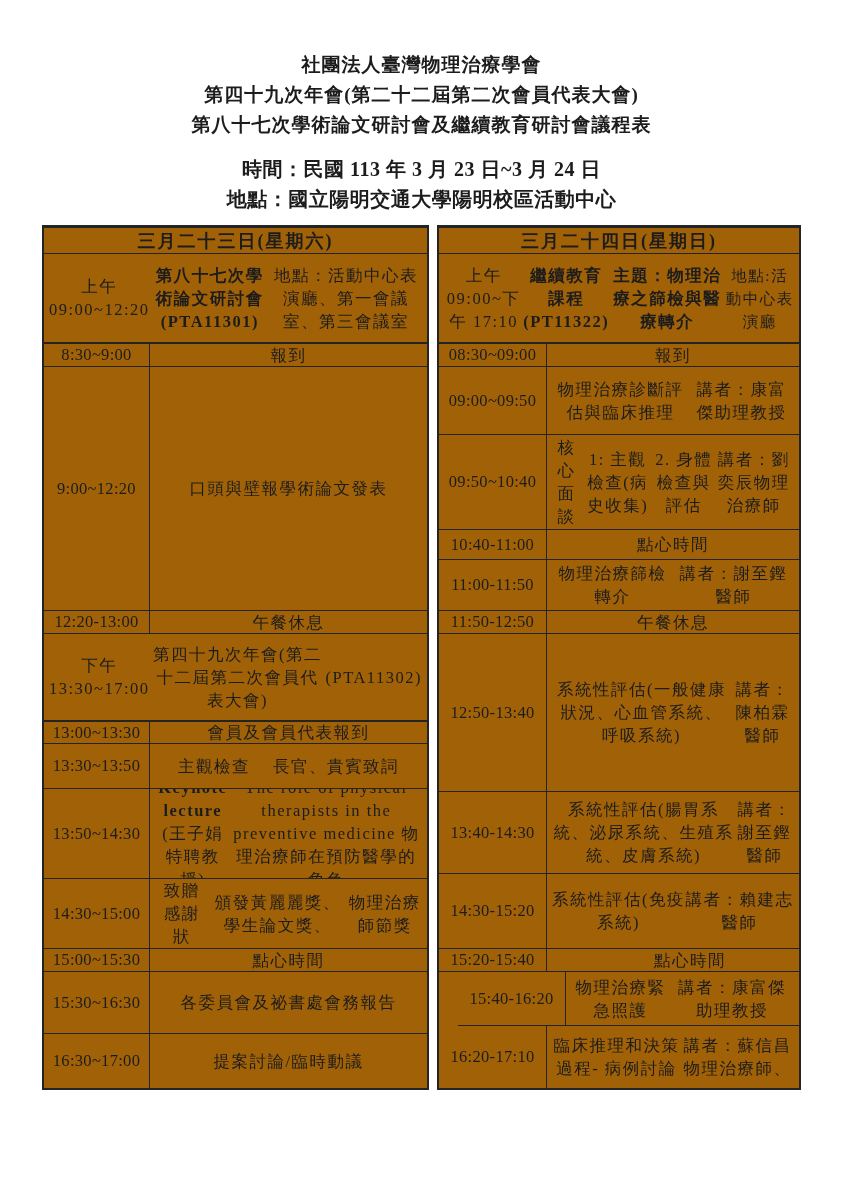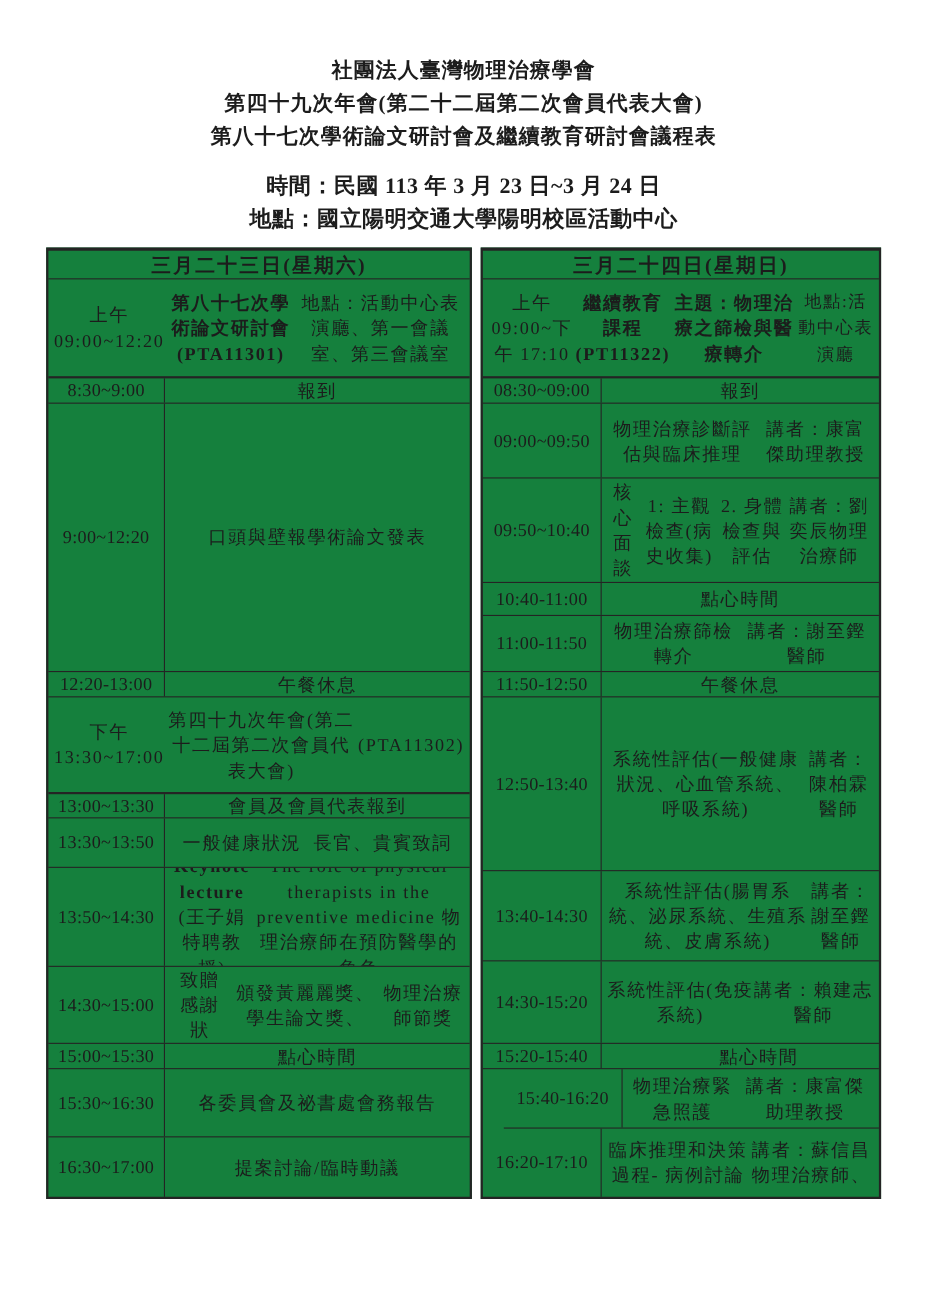--- a/index.html
+++ b/index.html
@@ -31,21 +31,21 @@
     position:absolute;
     left:42px;top:225px;
     display:flex;
     gap:8px;
     align-items:flex-start;
   }
   .day-table{
     box-sizing:border-box;
     border:2px solid #242424;
     border-top-width:3px;
-    background:#15803d;
+    background:#a16207;
   }
   .day-table[data-table="day1"]{width:387px;}
   .day-table[data-table="day2"]{width:364px;}
   .t-header{
     box-sizing:border-box;
     height:26px;
     display:flex;align-items:center;justify-content:center;
     font-weight:bold;
     font-size:18px;
     letter-spacing:2px;
@@ -135,21 +135,21 @@
         </div>
         <div class="row" style="height: 22px;">
           <div class="time-cell">13:00~13:30</div>
           <div class="content-cell">
             <div class="line"><span>會員及會員代表報到</span></div>
           </div>
         </div>
         <div class="row" style="height: 45px;">
           <div class="time-cell">13:30~13:50</div>
           <div class="content-cell">
-            <div class="line"><span>一般健康狀況</span></div>
+            <div class="line"><span>主觀檢查</span></div>
             <div class="line"><span>長官、貴賓致詞</span></div>
           </div>
         </div>
         <div class="row" style="height: 90px;">
           <div class="time-cell">13:50~14:30</div>
           <div class="content-cell">
             <div class="line"><span class="bold ">Keynote lecture</span><span> (王子娟特聘教授)</span></div>
             <div class="line"><span>The role of physical therapists in the preventive medicine 物理治療師在預防醫學的角色</span></div>
           </div>
         </div>

